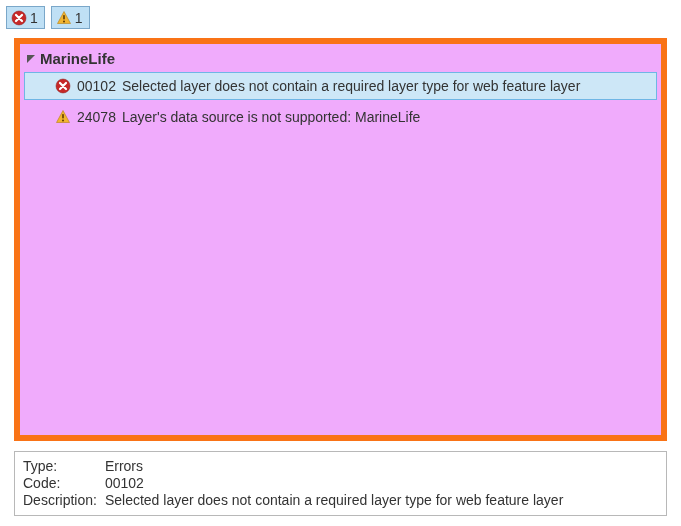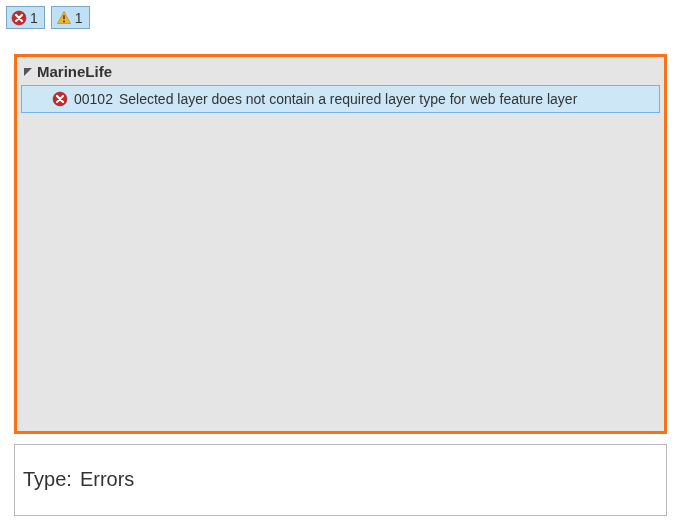--- a/index.html
+++ b/index.html
@@ -30,24 +30,24 @@
     background: #bfe0f5;
     border: 1px solid #7aa7c9;
     gap: 3px;
     cursor: pointer;
   }
   .filter-btn .cnt {
     font-size: 14px;
     color: #333;
   }
   .tree-panel {
-    margin: 18px 14px 0 14px;
-    border: 3px solid #f97316;
+    margin: 2px 14px 0 14px;
+    border: 6px solid #f97316;
     flex: 1 1 auto;
-    background: #e5e5e5;
+    background: #f0abfc;
     overflow: hidden;
   }
   .tree-inner { padding: 4px 0 0 0; }
   .group-header {
     display: flex; align-items: center;
     padding: 2px 6px;
     gap: 4px;
     cursor: pointer;
   }
   .group-header .expander {
@@ -68,22 +68,22 @@
     cursor: pointer;
   }
   .item-row.selected {
     background: #cde7f7;
     border: 1px solid #6fb6e5;
   }
   .item-row .code { font-weight: 400; }
   .details-panel {
     margin: 10px 14px 10px 14px;
     border: 1px solid #b8b8b8;
-    padding: 23px 8px;
-    font-size: 20px;
+    padding: 6px 8px;
+    font-size: 14px;
   }
   .details-panel table { border-collapse: collapse; }
   .details-panel td.lab {
     padding: 0 8px 1px 0;
     white-space: nowrap;
   }
   .details-panel td.val {
     padding: 0 0 1px 0;
   }
   .icon { display: inline-flex; align-items: center; justify-content: center; }
@@ -129,26 +129,45 @@
         <span class="icon">
           <svg width="16" height="16" viewBox="0 0 16 16">
             <circle cx="8" cy="8" r="7" fill="#c62828" stroke="#8b1a1a" stroke-width="0.5"></circle>
             <path d="M5 5 L11 11 M11 5 L5 11" stroke="#fff" stroke-width="2.2" stroke-linecap="round"></path>
           </svg>
         </span>
         <span class="code">00102</span>
         <span>Selected layer does not contain a required layer type for web feature layer</span>
       </div>
 
+      <div class="item-row">
+        <span class="icon">
+          <svg width="16" height="16" viewBox="0 0 16 16">
+            <path d="M8 1.5 L14.5 13.5 L1.5 13.5 Z" fill="#f2b430" stroke="#b57f12" stroke-width="0.6"></path>
+            <rect x="7.2" y="5" width="1.6" height="4.5" fill="#5c3a00" rx="0.7"></rect>
+            <circle cx="8" cy="11.4" r="1" fill="#5c3a00"></circle>
+          </svg>
+        </span>
+        <span class="code">24078</span>
+        <span>Layer's data source is not supported: MarineLife</span>
+      </div>
     </div>
   </div>
 
   <div class="details-panel">
     <table>
       <tbody>
           <tr>
         <td class="lab">Type:</td>
         <td class="val">Errors</td>
       </tr>
+      <tr>
+        <td class="lab">Code:</td>
+        <td class="val">00102</td>
+      </tr>
+      <tr>
+        <td class="lab">Description:</td>
+        <td class="val">Selected layer does not contain a required layer type for web feature layer</td>
+      </tr>
     </tbody>
       </table>
   </div>
 </div>
 
 </body></html>

